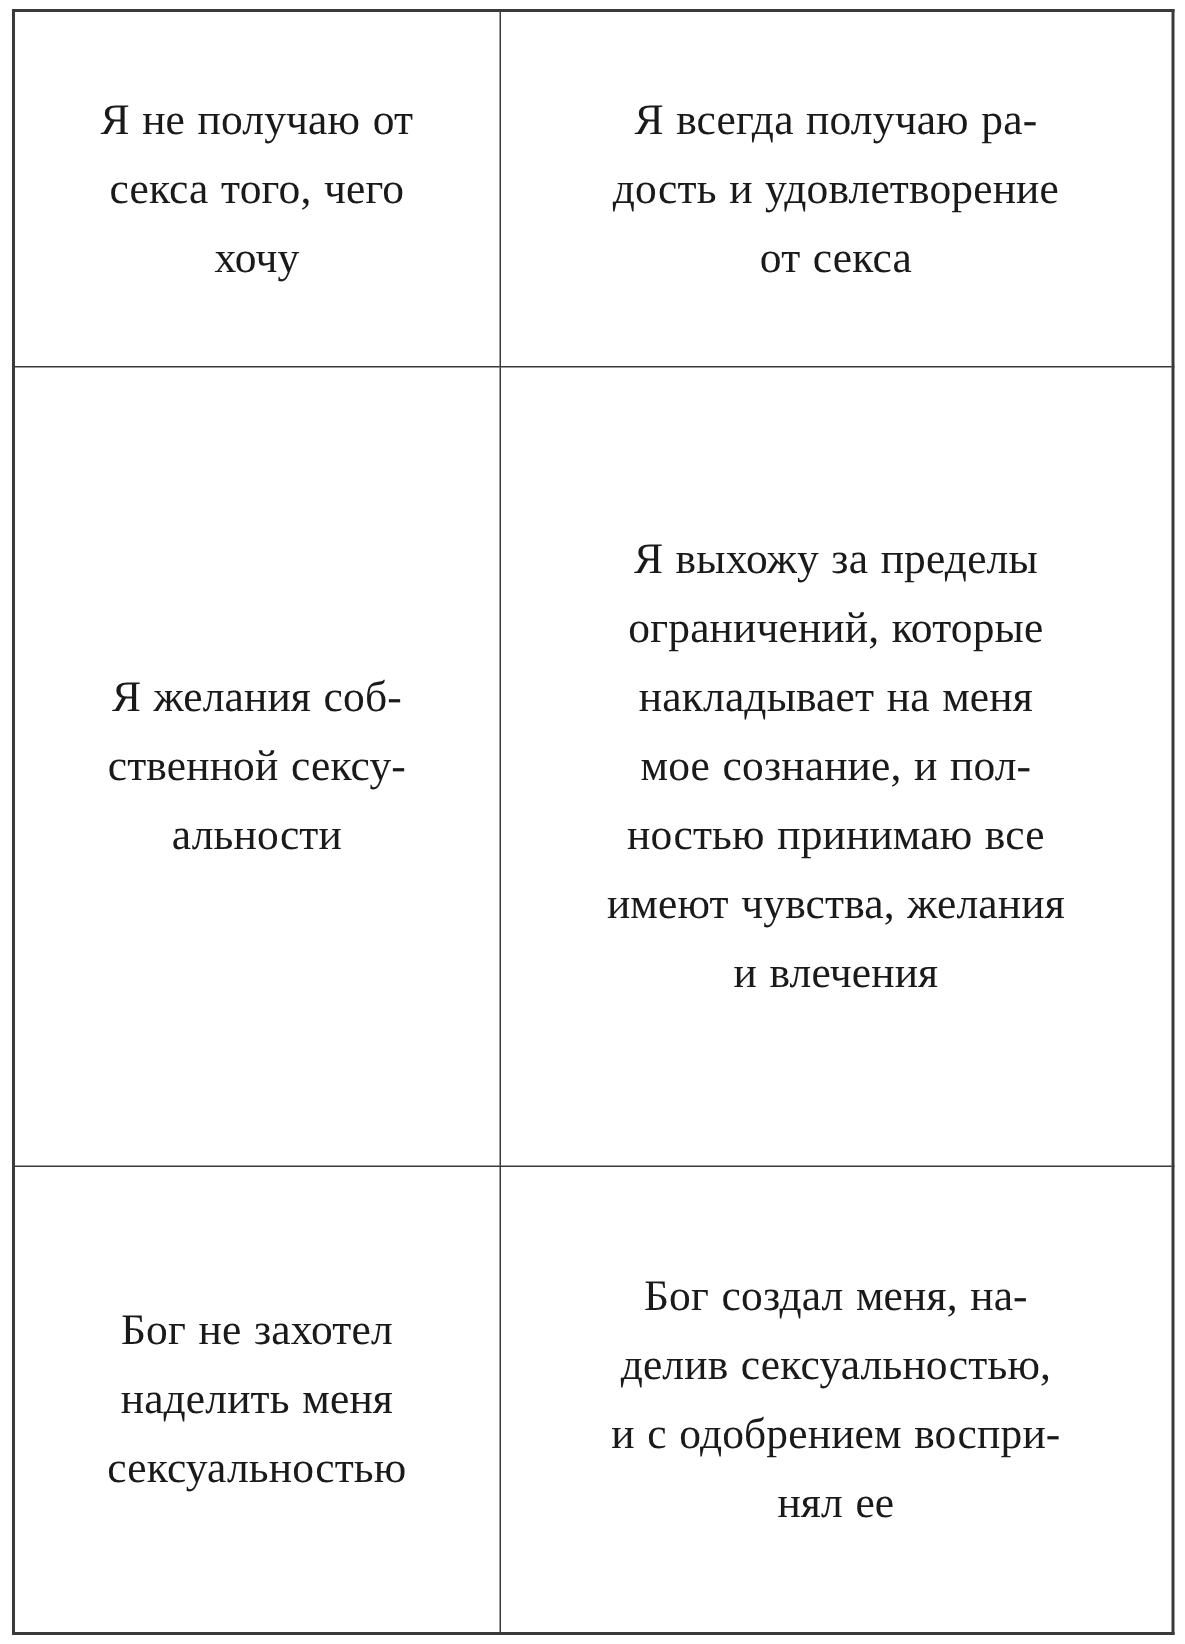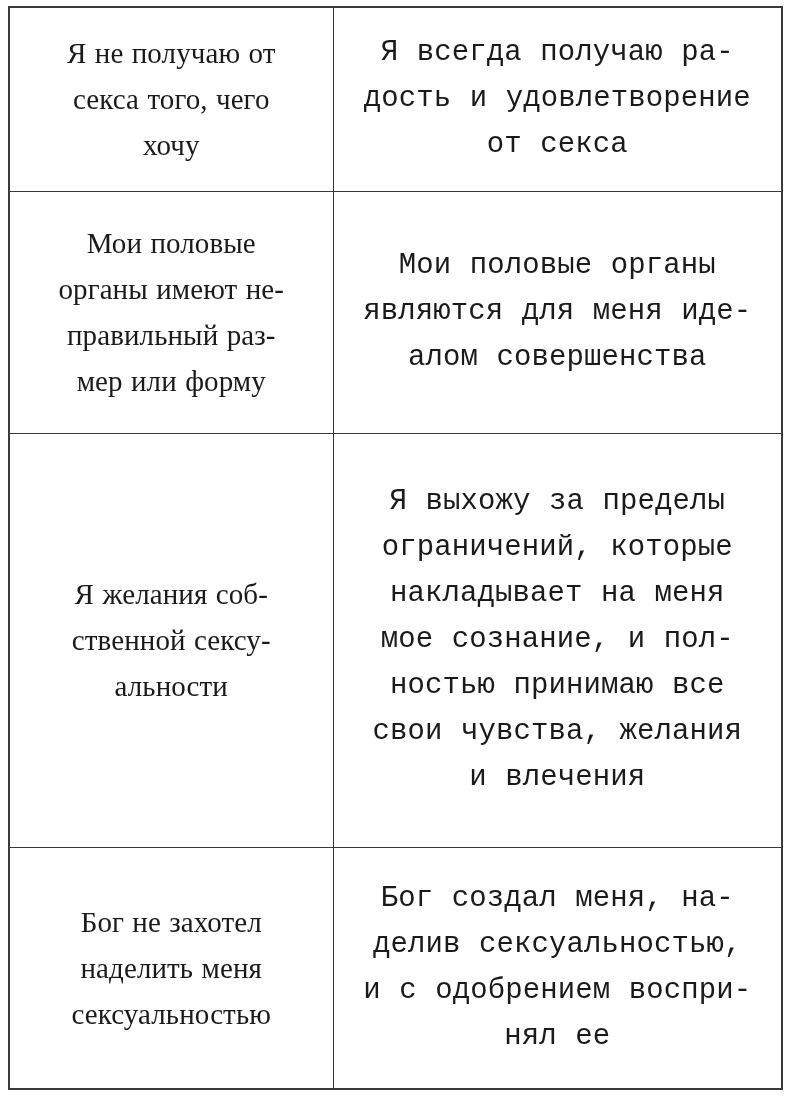--- a/index.html
+++ b/index.html
@@ -55,21 +55,21 @@
   }
 
   
   .row-1 { height: 146px; }
   .row-2 { height: 194px; }
   .row-3 { height: 319px; }
   .row-4 { height: 238px; }
   .row-5 { height: 187px; }
 
   .cell-negative { padding-left: 14px; padding-right: 14px; }
-  .cell-positive { padding-left: 16px; padding-right: 16px; font-family: Liberation Mono, monospace; }
+  .cell-positive { padding-left: 16px; padding-right: 16px; }
 </style>
 </head>
 <body>
 
 <div class="page">
 
   <table class="belief-table">
     <colgroup>
       <col class="col-negative">
       <col class="col-positive">
@@ -78,40 +78,31 @@
 
       <tr class="row-1">
         <td class="cell-negative">Я не получаю от
 секса того, чего
 хочу</td>
         <td class="cell-positive">Я всегда получаю ра-
 дость и удовлетворение
 от секса</td>
       </tr>
 
-      <tr class="row-2">
-        <td class="cell-negative">Мои половые
-органы имеют не-
-правильный раз-
-мер или форму</td>
-        <td class="cell-positive">Мои половые органы
-являются для меня иде-
-алом совершенства</td>
-      </tr>
 
       <tr class="row-3">
         <td class="cell-negative">Я желания соб-
 ственной сексу-
 альности</td>
         <td class="cell-positive">Я выхожу за пределы
 ограничений, которые
 накладывает на меня
 мое сознание, и пол-
 ностью принимаю все
-свои чувства, желания
+имеют чувства, желания
 и влечения</td>
       </tr>
 
 
       <tr class="row-5">
         <td class="cell-negative">Бог не захотел
 наделить меня
 сексуальностью</td>
         <td class="cell-positive">Бог создал меня, на-
 делив сексуальностью,

